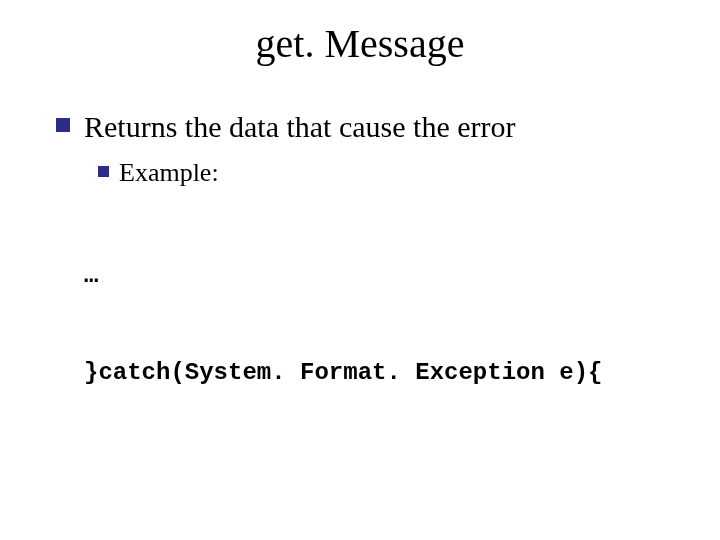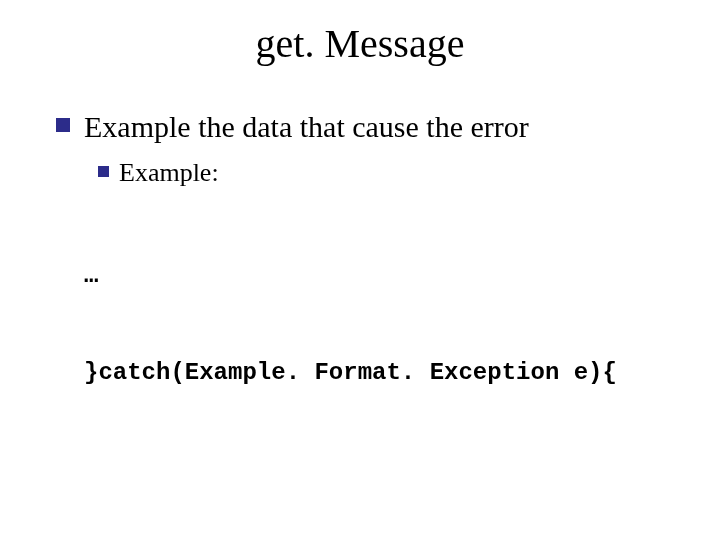--- a/index.html
+++ b/index.html
@@ -82,29 +82,29 @@
 <body>
 
 <div class="slide">
 
   <div class="title">get. Message</div>
 
   <div class="body">
 
     <div class="row1">
       <div class="bullet1"></div>
-      <div class="text1">Example the data that cause the error</div>
+      <div class="text1">Returns the data that cause the error</div>
     </div>
 
     <div class="row2">
       <div class="bullet2"></div>
       <div class="text2">Example:</div>
     </div>
 
     <div class="codeblock">
       <div>…</div>
-      <div>}catch(Example. Format. Exception e){</div>
+      <div>}catch(System. Format. Exception e){</div>
       
     </div>
 
   </div>
 
 </div>
 
 </body></html>

